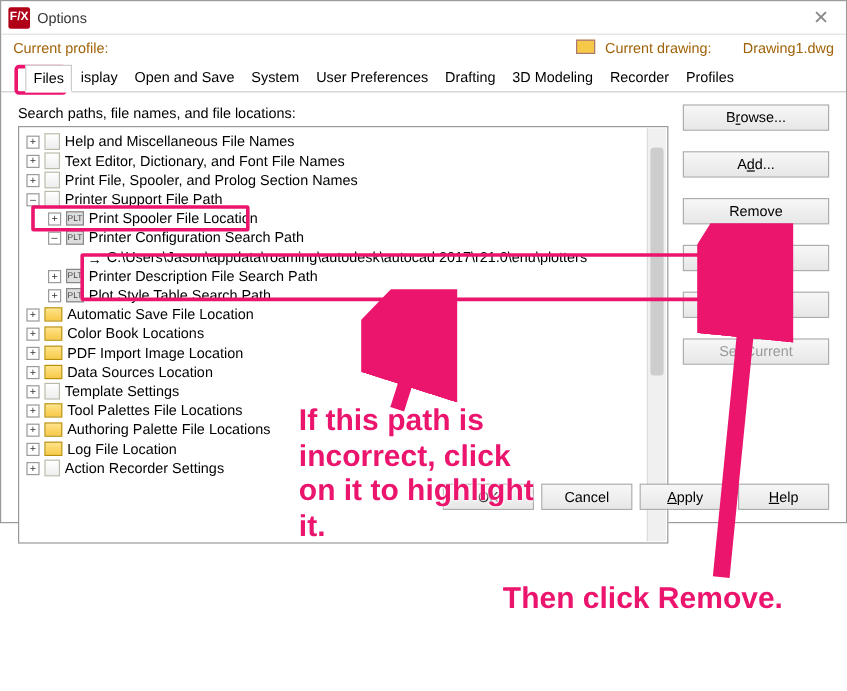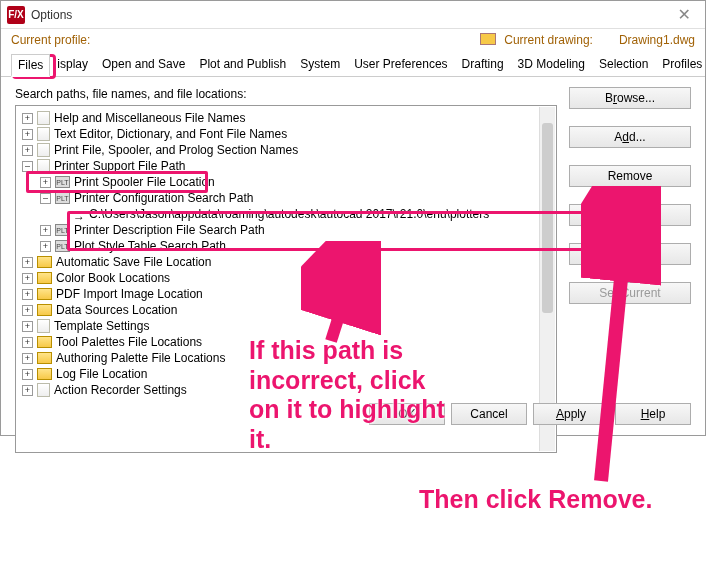--- a/index.html
+++ b/index.html
@@ -7,21 +7,21 @@
   .window { width: 706px; height: 436px; border: 1px solid #9a9a9a; background: #fff; position: relative;}
   .titlebar { height: 28px; display:flex; align-items:center; padding:0 6px; border-bottom:1px solid #e0e0e0;}
   .app-icon { width:18px; height:18px; background:#b00018; color:#fff; font-size:10px; font-weight:bold; display:flex;align-items:center;justify-content:center; border-radius:2px;}
   .title { margin-left:6px; color:#333;}
   .close-x { margin-left:auto; font-size:16px; color:#888; padding:0 8px; cursor:pointer;}
   .profilebar { padding:4px 10px 2px 10px; display:flex; align-items:flex-start; gap:8px; color:#a16207;}
   .profilebar .lbl { margin-right:4px;}
   .profilebar .dwgicon { margin-left:auto; width:16px;height:12px;background:#f7c948;border:1px solid #a77;}
   .profilebar .dwg-lbl { }
   .profilebar .dwg-val { margin-left:18px;}
-  .tabs { display:flex; padding:0 10px; margin-top:4px; border-bottom:1px solid #ccc;}
+  .tabs { display:flex; padding:0 20px; margin-top:4px; border-bottom:1px solid #ccc;}
   .tabs .tab { padding:3px 6px; border:1px solid transparent; border-bottom:none; color:#000; cursor:pointer; white-space:nowrap;}
   .tabs .tab.active { border-color:#ccc; border-bottom:2px solid #fff; background:#fff; position:relative; top:1px;}
   .tab.files { position:relative; z-index:20;}
   .content { padding:10px 14px 0 14px; display:flex; gap:12px;}
   .content .label { color:#000; margin-bottom:4px;}
   .left { flex:1; }
   .tree-wrap { position:relative; }
   .tree { border:1px solid #999; background:#fff; height:348px; overflow:auto; padding:4px 4px 4px 4px; position:relative;}
   .tree ul { list-style:none; margin:0; padding-left:18px;}
   .tree > ul { padding-left:2px;}
@@ -69,26 +69,25 @@
     <span class="lbl">Current profile:</span>
     <span class="dwgicon"></span>
     <span class="dwg-lbl">Current drawing:</span>
     <span class="dwg-val">Drawing1.dwg</span>
   </div>
 
   <div class="tabs">
     <div class="tab files active">Files</div>
     <div class="tab">isplay</div>
     <div class="tab">Open and Save</div>
-    <div class="tab">Plot and Publish</div>
     <div class="tab">System</div>
     <div class="tab">User Preferences</div>
     <div class="tab">Drafting</div>
     <div class="tab">3D Modeling</div>
-    <div class="tab">Selection</div>
+    <div class="tab">Recorder</div>
     <div class="tab">Profiles</div>
   </div>
 
   <div class="content">
     <div class="left">
       <div class="label">Search paths, file names, and file locations:</div>
       <div class="tree-wrap">
       <div class="tree">
         <ul>
           <li>

